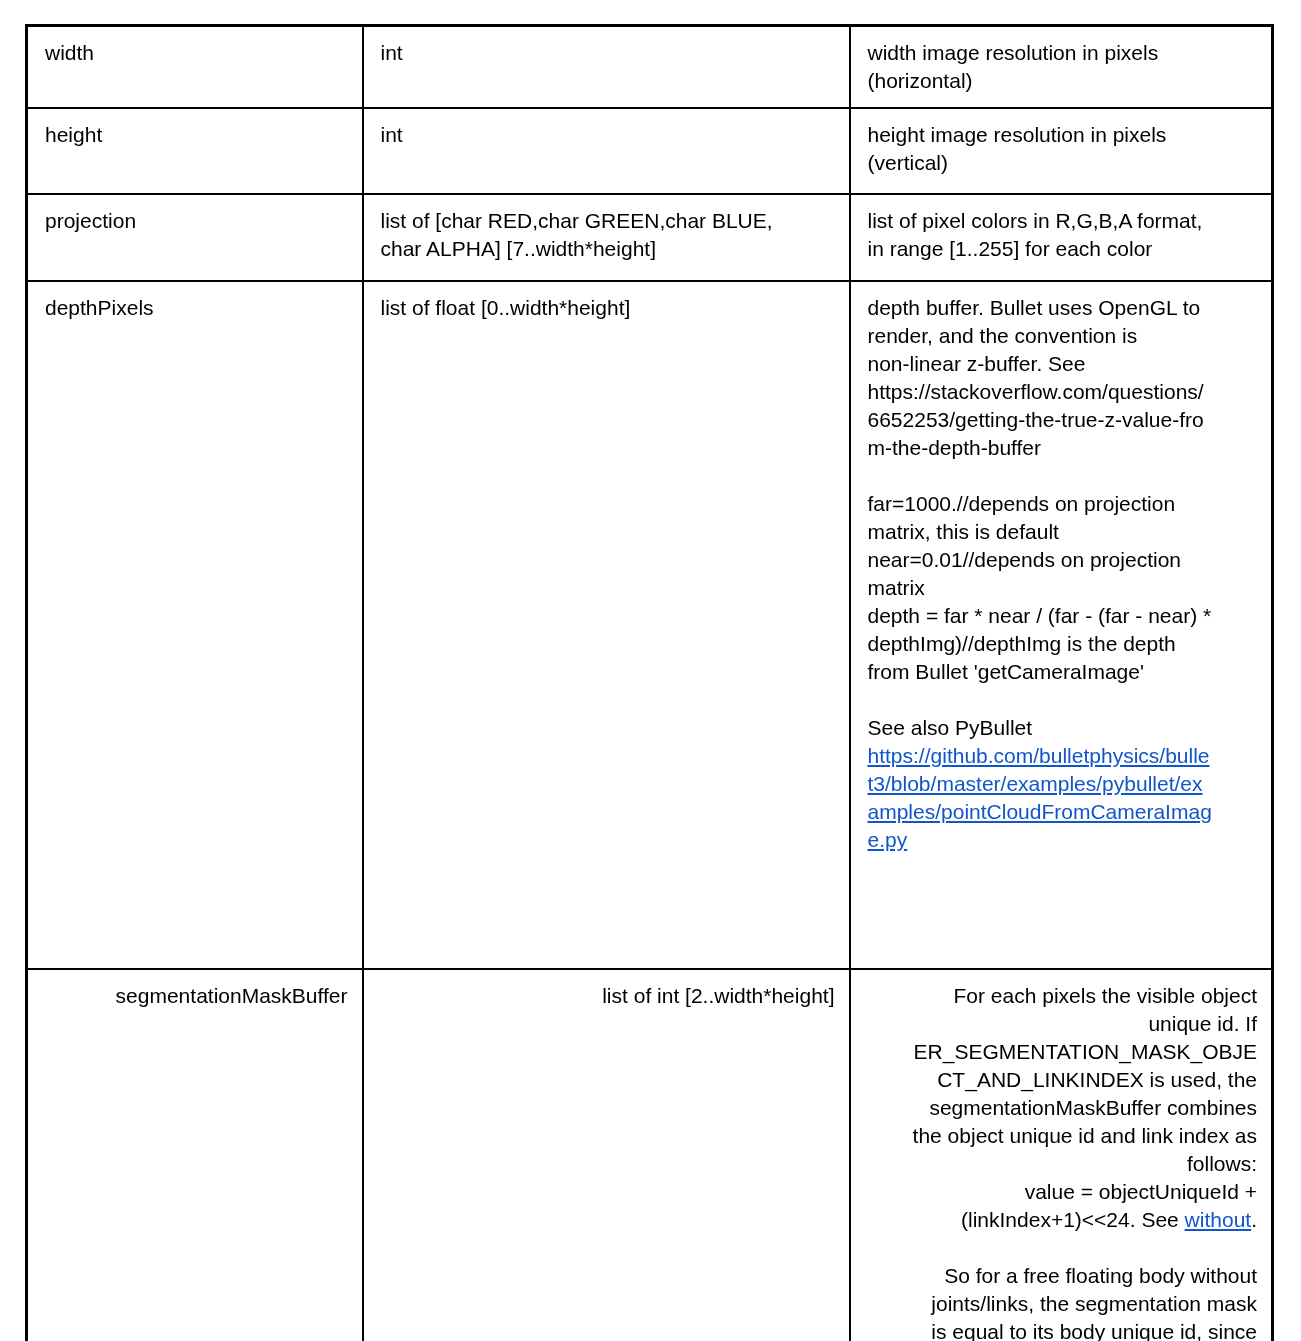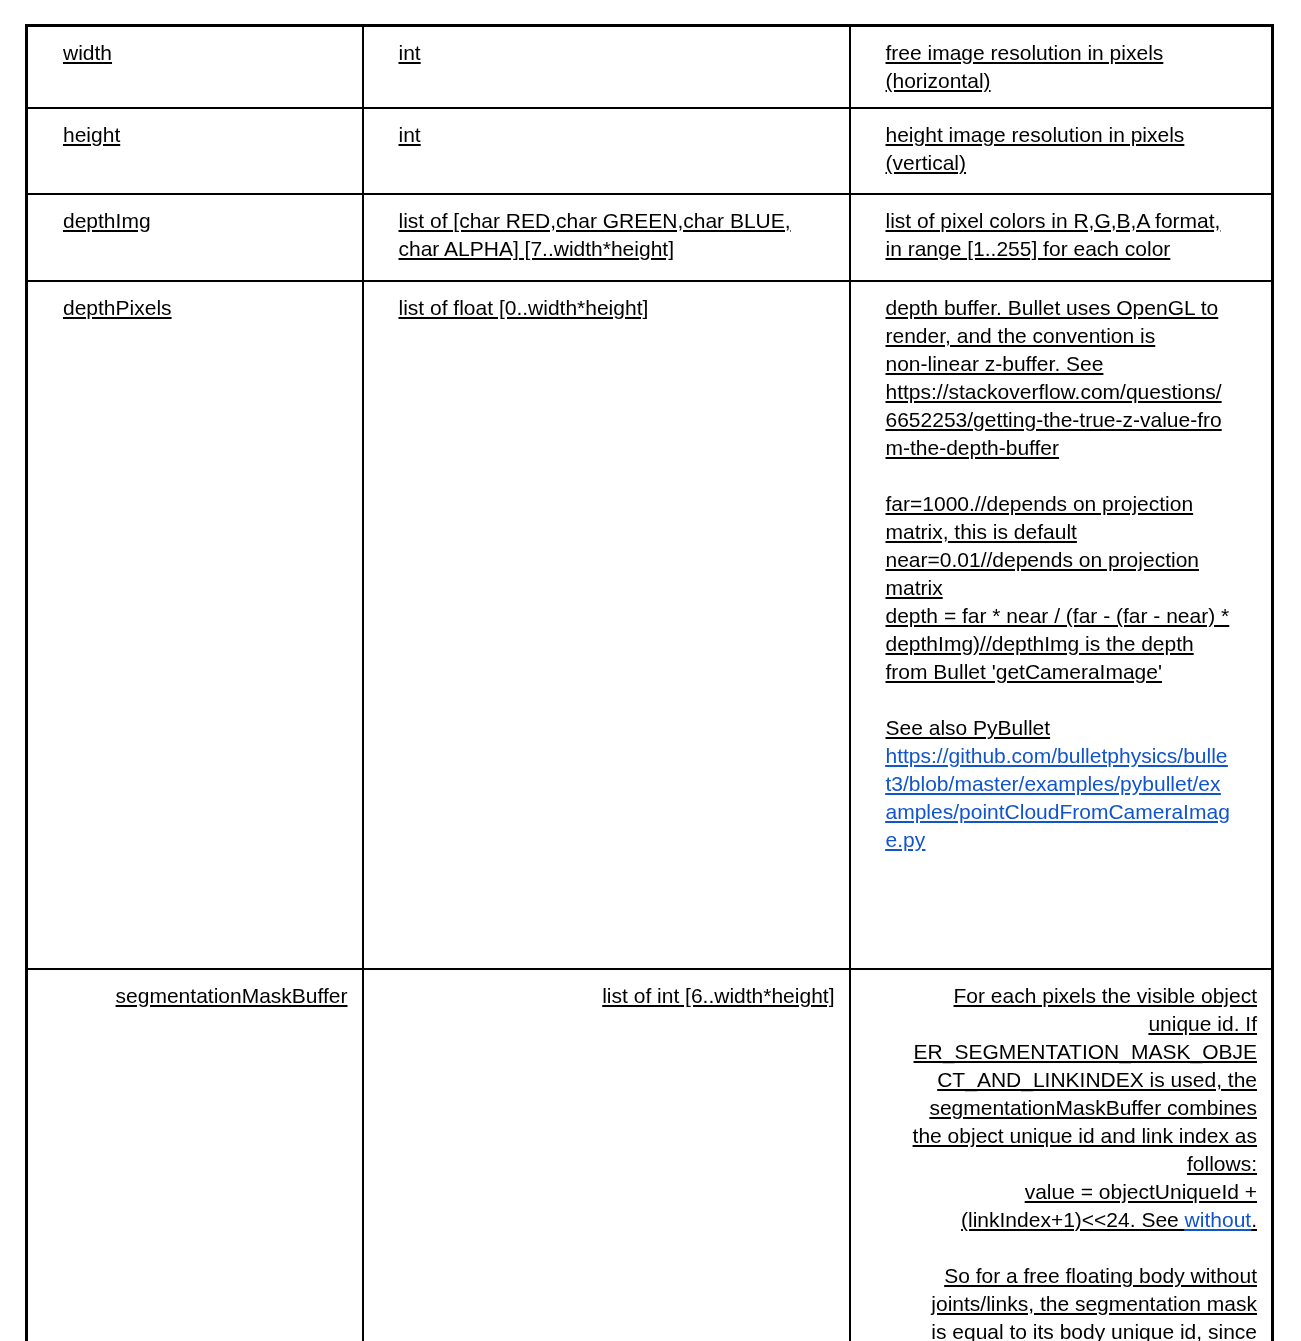--- a/index.html
+++ b/index.html
@@ -17,25 +17,24 @@
   table.param-table {
     border-collapse: collapse;
     table-layout: fixed;
     width: 1246px;
     margin: 24px 0 0 25px;
     border: 3px solid var(--border-color, #000);
   }
   table.param-table td {
     border: 2px solid var(--border-color, #000);
     vertical-align: top;
-    padding: 12px 14px 12px 35px;
+    padding: 12px 14px 12px 17px;
     font-size: 21px;
     line-height: 28px;
     overflow: hidden;
-    text-decoration: underline;
   }
   col.c1 { width: 336px; }
   col.c2 { width: 487px; }
   col.c3 { width: 423px; }
   tr.r0 { height: 80px; }
   tr.r1 { height: 86px; }
   tr.r2 { height: 87px; }
   tr.r3 { height: 688px; }
   tr.r4 { height: 422px; text-align: right; }
   .pre {
@@ -60,41 +59,41 @@
   <tbody>
 
     <tr class="r0">
       <td>
         <span class="pre">width</span>
       </td>
       <td>
         <span class="pre">int</span>
       </td>
       <td>
-        <span class="pre">free image resolution in pixels
+        <span class="pre">width image resolution in pixels
 (horizontal)</span>
       </td>
     </tr>
 
     <tr class="r1">
       <td>
         <span class="pre">height</span>
       </td>
       <td>
         <span class="pre">int</span>
       </td>
       <td>
         <span class="pre">height image resolution in pixels
 (vertical)</span>
       </td>
     </tr>
 
     <tr class="r2">
       <td>
-        <span class="pre">depthImg</span>
+        <span class="pre">projection</span>
       </td>
       <td>
         <span class="pre">list of [char RED,char GREEN,char BLUE,
 char ALPHA] [7..width*height]</span>
       </td>
       <td>
         <span class="pre">list of pixel colors in R,G,B,A format,
 in range [1..255] for each color</span>
       </td>
     </tr>
@@ -128,21 +127,21 @@
 amples/pointCloudFromCameraImag
 e.py</a>
       </td>
     </tr>
 
     <tr class="r4">
       <td>
         <span class="pre">segmentationMaskBuffer</span>
       </td>
       <td>
-        <span class="pre">list of int [6..width*height]</span>
+        <span class="pre">list of int [2..width*height]</span>
       </td>
       <td>
         <span class="pre">For each pixels the visible object
 unique id. If
 ER_SEGMENTATION_MASK_OBJE
 CT_AND_LINKINDEX is used, the
 segmentationMaskBuffer combines
 the object unique id and link index as
 follows:
 value = objectUniqueId +

